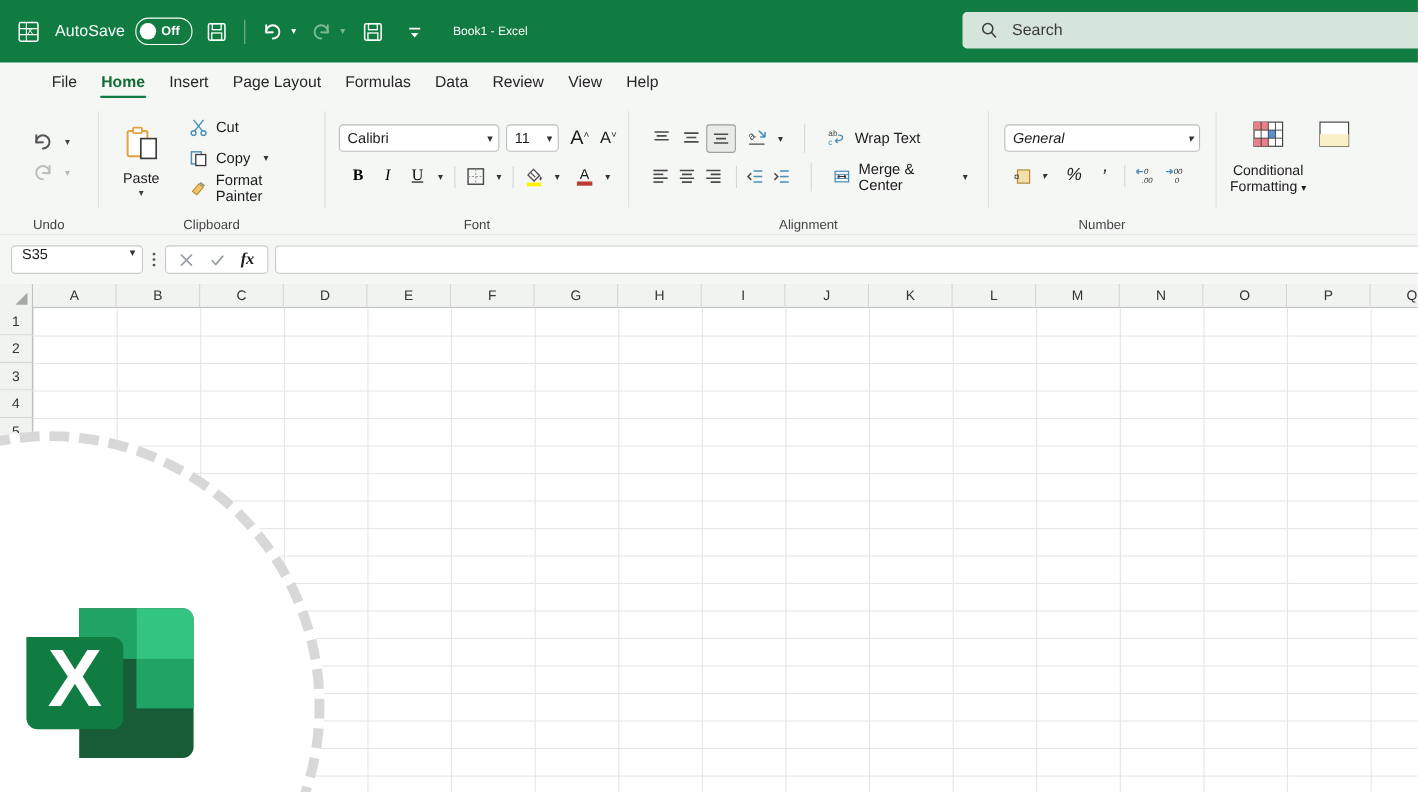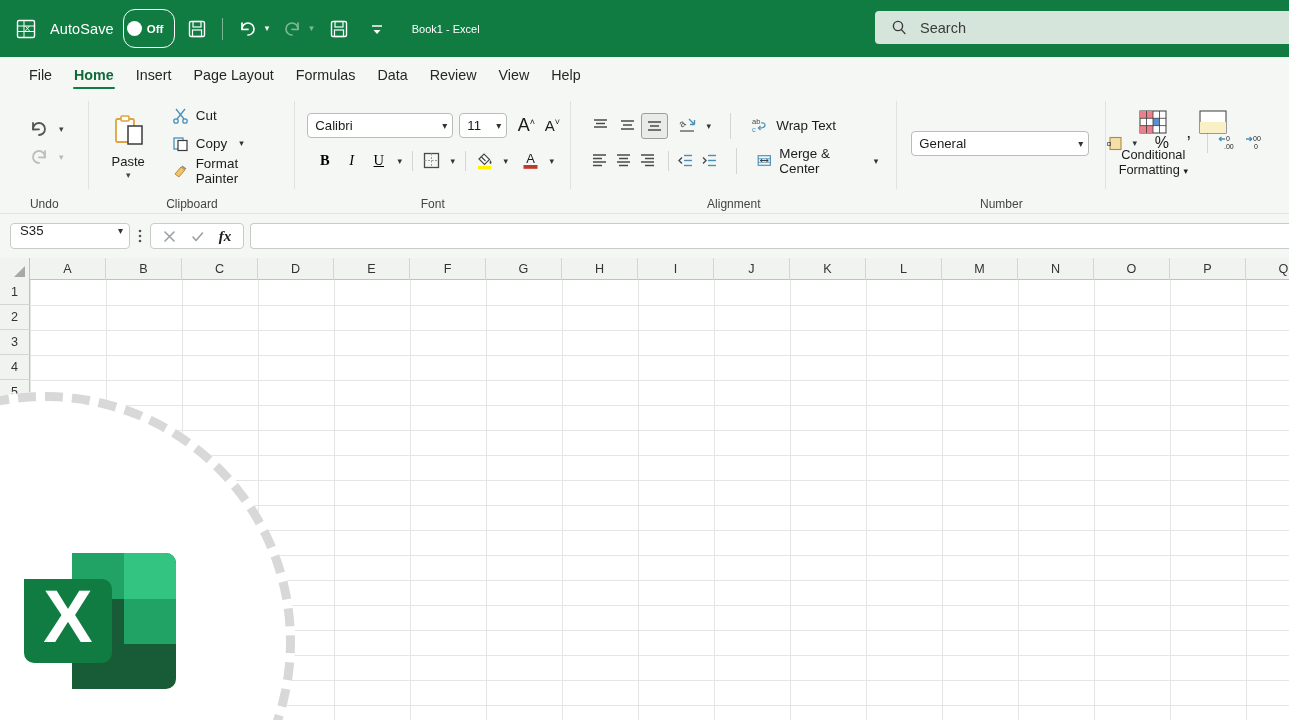--- a/index.html
+++ b/index.html
@@ -15,21 +15,21 @@
   .titlebar {
     position: absolute; top: 0; left: 0; width: 1289px; height: 57px;
     background: #107C41;
     display: flex; align-items: center;
     color: #ffffff;
   }
   .tb-appicon { margin-left: 12px; width: 28px; height: 28px;
     display: flex; align-items: center; justify-content: center; }
   .tb-autosave-label { margin-left: 10px; font-size: 14.5px; color: #ffffff; letter-spacing: .1px; }
   .toggle {
-    margin-left: 9px; width: 52px; height: 39px; border-radius: 12px;
+    margin-left: 9px; width: 52px; height: 25px; border-radius: 12px;
     border: 1.5px solid #ffffff; display: flex; align-items: center;
     position: relative; cursor: pointer;
   }
   .toggle .knob {
     width: 15px; height: 15px; border-radius: 50%; background: #ffffff; margin-left: 3px;
   }
   .toggle .tg-text { font-size: 11.5px; color: #ffffff; margin-left: 5px; font-weight: 600;}
   .qat-btn {
     width: 30px; height: 30px; margin-left: 7px;
     display: flex; align-items: center; justify-content: center;
@@ -45,21 +45,21 @@
     position: absolute; left: 875px; top: 11px; width: 430px; height: 33px;
     background: #D6E5DC; border-radius: 4px; display: flex; align-items: center;
     cursor: text;
   }
   .searchbox .mag { margin-left: 16px; display:flex; }
   .searchbox .ph { margin-left: 12px; font-size: 14.5px; color: #3a3a3a; }
 
   
   .tabstrip {
     position: absolute; top: 57px; left: 0; width: 1289px; height: 36px;
-    background: #F5F7F5; display: flex; align-items: center; padding-left: 18px;
+    background: #F5F7F5; display: flex; align-items: center; padding-left: 36px;
   }
   .tab {
     font-size: 14.3px; color: #262626; padding: 0 11px; height: 30px;
     display: flex; align-items: center; cursor: pointer; position: relative;
     white-space: nowrap;
   }
   .tab.active { color: #0F6B36; font-weight: 600; }
   .tab.active::after {
     content: ""; position: absolute; left: 10px; right: 10px; bottom: 1px;
     height: 2.5px; background: #107C41; border-radius: 2px;
@@ -113,21 +113,21 @@
   .vsep { width: 1px; height: 20px; background: #D4D6D4; margin: 0 5px; }
   .mini-caret { width: 15px; display:flex; align-items:center; justify-content:center; font-size:9px; color:#333; cursor:pointer;}
 
   
   .align-rows { display:flex; flex-direction: column; justify-content:center; gap: 9px; padding: 0 6px;}
   .align-row { display:flex; align-items:center; }
   .wrap-item { display:flex; align-items:center; height: 26px; padding: 0 6px; cursor:pointer; border-radius:3px;}
   .wrap-item .lbl { font-size: 13.4px; color:#1b1b1b; margin-left: 7px; }
 
   
-  .num-rows { display:flex; flex-direction:row; justify-content:center; gap:9px; padding: 0 8px; }
+  .num-rows { display:flex; flex-direction:column; justify-content:center; gap:9px; padding: 0 8px; font-style: italic; }
 
   
   .bigbtn {
     width: 82px; display: flex; flex-direction: column; align-items: center;
     cursor: pointer; padding-top: 4px;
   }
   .bigbtn .bl { font-size: 12.8px; color:#1b1b1b; text-align:center; line-height: 15px; margin-top: 4px; }
 
   
   .fbar {

